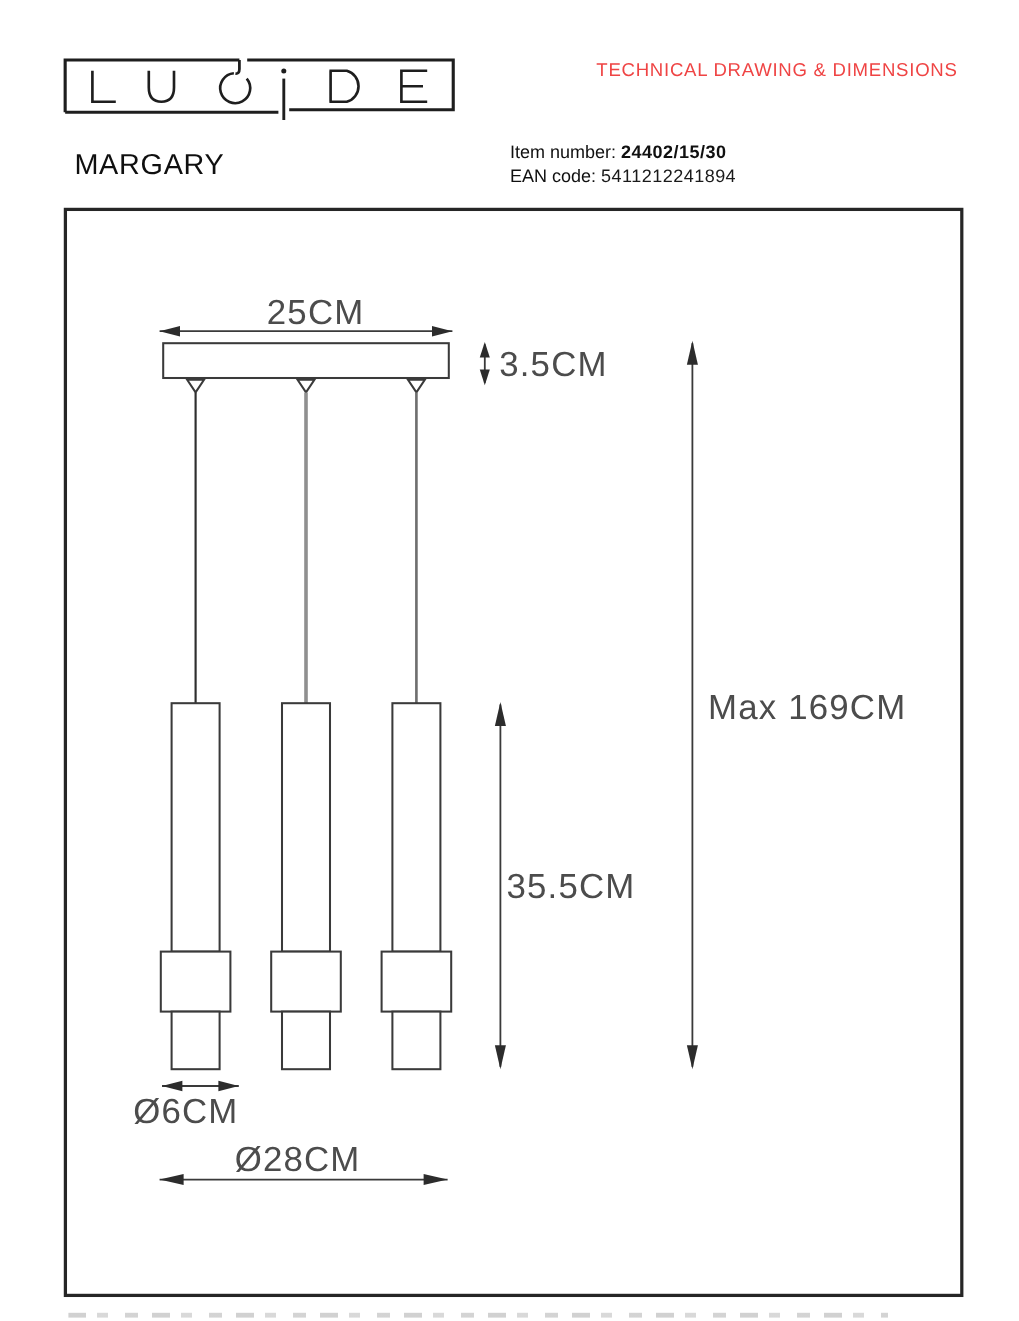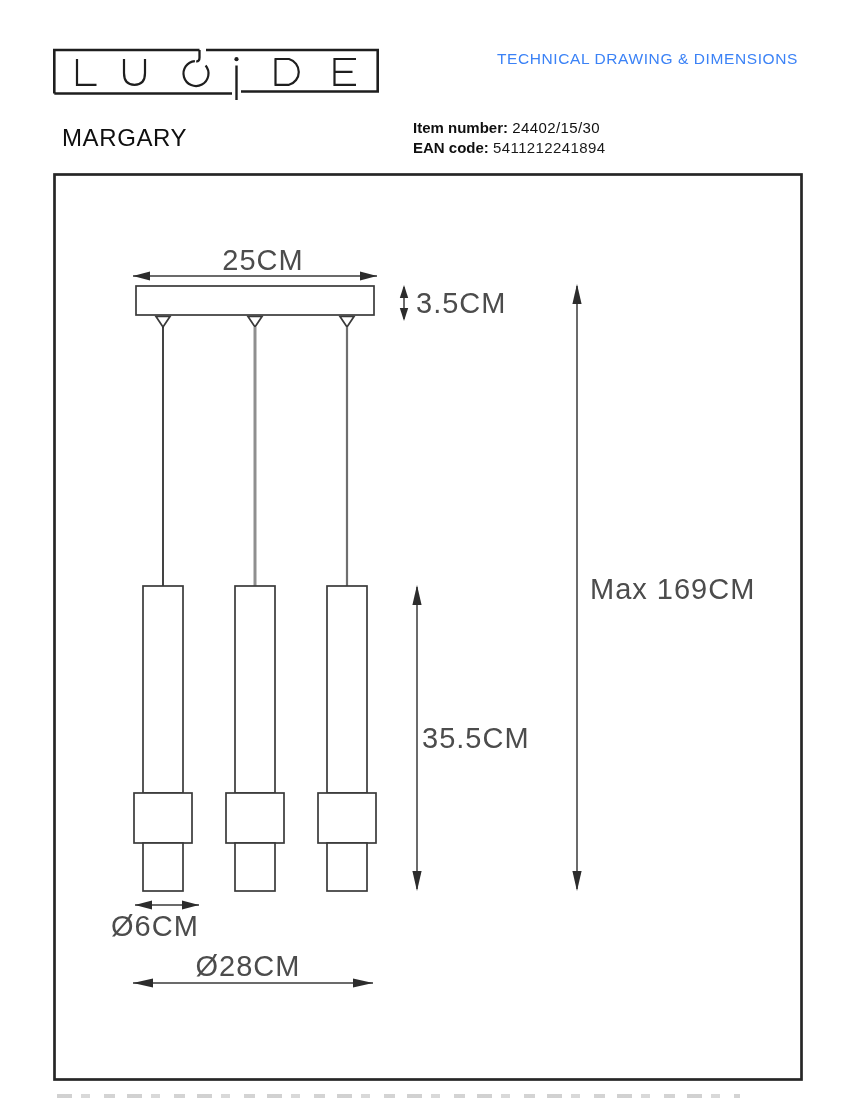--- a/index.html
+++ b/index.html
@@ -4,32 +4,32 @@
 <style>
   * { margin: 0; padding: 0; box-sizing: border-box; }
   html, body { width: 849px; height: 1101px; background: #ffffff; overflow: hidden; }
   body { font-family: "Liberation Sans", sans-serif; position: relative; color: #111; }
 
   .abs { position: absolute; }
 
   
   #doc-title {
     top: 50px; right: 51px;
-    font-size: 15.5px; letter-spacing: 0.6px; color: #3b82f6; font-weight: 400;
+    font-size: 15.5px; letter-spacing: 0.6px; color: #ef4444; font-weight: 400;
   }
   #product-name {
     left: 62px; top: 124px;
     font-size: 24px; font-weight: 400; letter-spacing: 0.6px; color: #0f0f0f;
   }
   #product-codes {
     left: 413px; top: 118px;
     font-size: 15px; line-height: 20px; color: #101010;
   }
-  #product-codes .lbl { font-weight: 700; }
-  #product-codes .val-bold { font-weight: 400; letter-spacing: 0.4px; }
+  #product-codes .lbl { font-weight: 400; margin-left: 12px; }
+  #product-codes .val-bold { font-weight: 700; letter-spacing: 0.4px; }
   #product-codes .val-reg { font-weight: 400; letter-spacing: 0.4px; color: #1a1a1a; }
 
   
   svg { overflow: visible; }
   .stroke { fill: none; stroke: #1e1e1e; }
   .draw-shape { fill: #ffffff; stroke: #3a3a3a; stroke-width: 1.7; }
   .dim-line { stroke: #3a3a3a; stroke-width: 1.5; fill: none; }
   .dim-head { fill: #2c2c2c; stroke: none; }
   .dim-text {
     font-family: "Liberation Sans", sans-serif;

